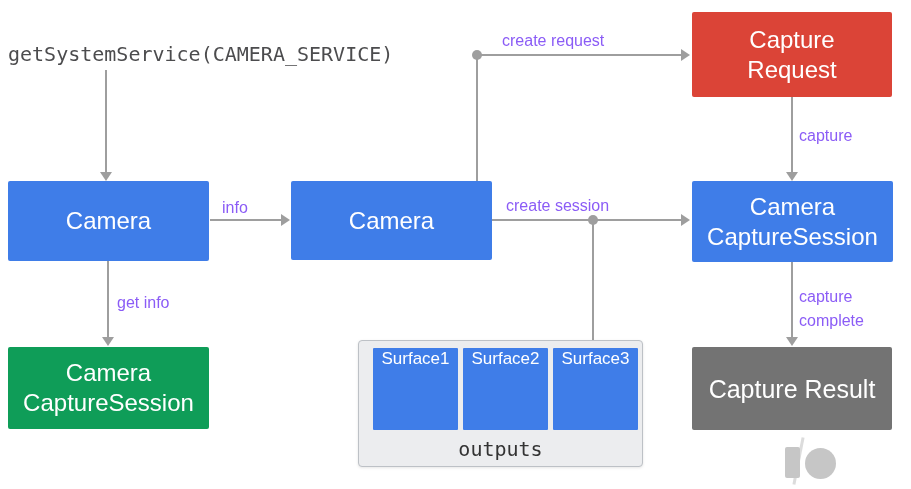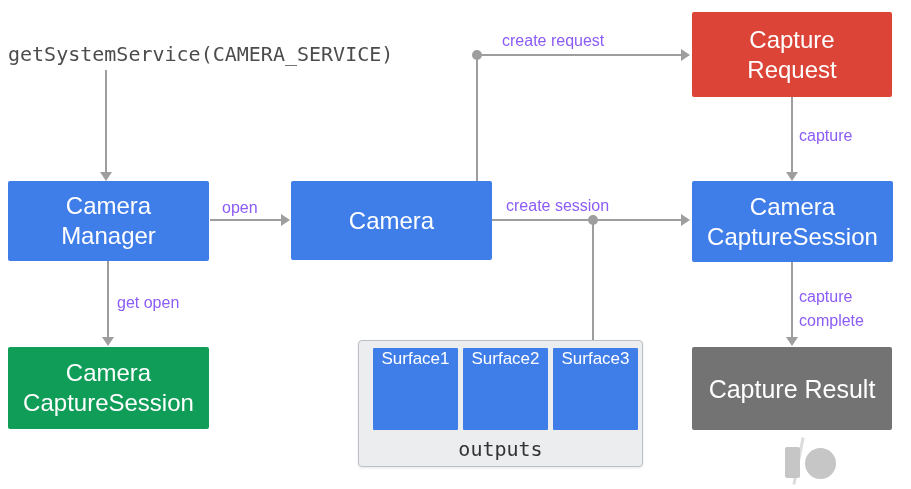--- a/index.html
+++ b/index.html
@@ -58,51 +58,50 @@
 </head>
 <body>
 
 <div class="canvas">
 
   <div class="code">getSystemService(CAMERA_SERVICE)</div>
 
   <div class="vline" style="left:105px;top:70px;height:102px"></div>
   <div class="ah-down" style="left:100px;top:172px"></div>
 
-  <div class="elabel" style="left:222px;top:196px">open</div>
+  <div class="elabel" style="left:222px;top:196px">info</div>
   <div class="hline" style="left:210px;top:219px;width:72px"></div>
   <div class="ah-right" style="left:281px;top:214px"></div>
 
   <div class="elabel" style="left:502px;top:29px">create request</div>
   <div class="vline" style="left:476px;top:55px;height:126px"></div>
   <div class="hline" style="left:476px;top:54px;width:206px"></div>
   <div class="dot" style="left:472px;top:50px"></div>
   <div class="ah-right" style="left:681px;top:49px"></div>
 
   <div class="elabel" style="left:799px;top:124px">capture</div>
   <div class="vline" style="left:791px;top:97px;height:75px"></div>
   <div class="ah-down" style="left:786px;top:172px"></div>
 
   <div class="elabel" style="left:506px;top:194px">create session</div>
   <div class="hline" style="left:492px;top:219px;width:190px"></div>
   <div class="ah-right" style="left:681px;top:214px"></div>
   <div class="dot" style="left:588px;top:215px"></div>
   <div class="vline" style="left:592px;top:220px;height:120px"></div>
 
-  <div class="elabel" style="left:117px;top:291px">get open</div>
+  <div class="elabel" style="left:117px;top:291px">get info</div>
   <div class="vline" style="left:107px;top:261px;height:76px"></div>
   <div class="ah-down" style="left:102px;top:337px"></div>
 
   <div class="elabel" style="left:799px;top:285px"><span>capture</span><br><span>complete</span></div>
   <div class="vline" style="left:791px;top:262px;height:75px"></div>
   <div class="ah-down" style="left:786px;top:337px"></div>
 
   <div class="node" style="left: 8px; top: 181px; width: 201px; height: 80px; background-color: rgb(63, 125, 232);">
     <div class="ln">Camera</div>
-    <div class="ln">Manager</div>
   </div>
 
   <div class="node" style="left: 291px; top: 181px; width: 201px; height: 79px; background-color: rgb(63, 125, 232);">
     <div class="ln">Camera</div>
   </div>
 
   <div class="node" style="left: 692px; top: 12px; width: 200px; height: 85px; background-color: rgb(219, 68, 55);">
     <div class="ln">Capture</div>
     <div class="ln">Request</div>
   </div>

